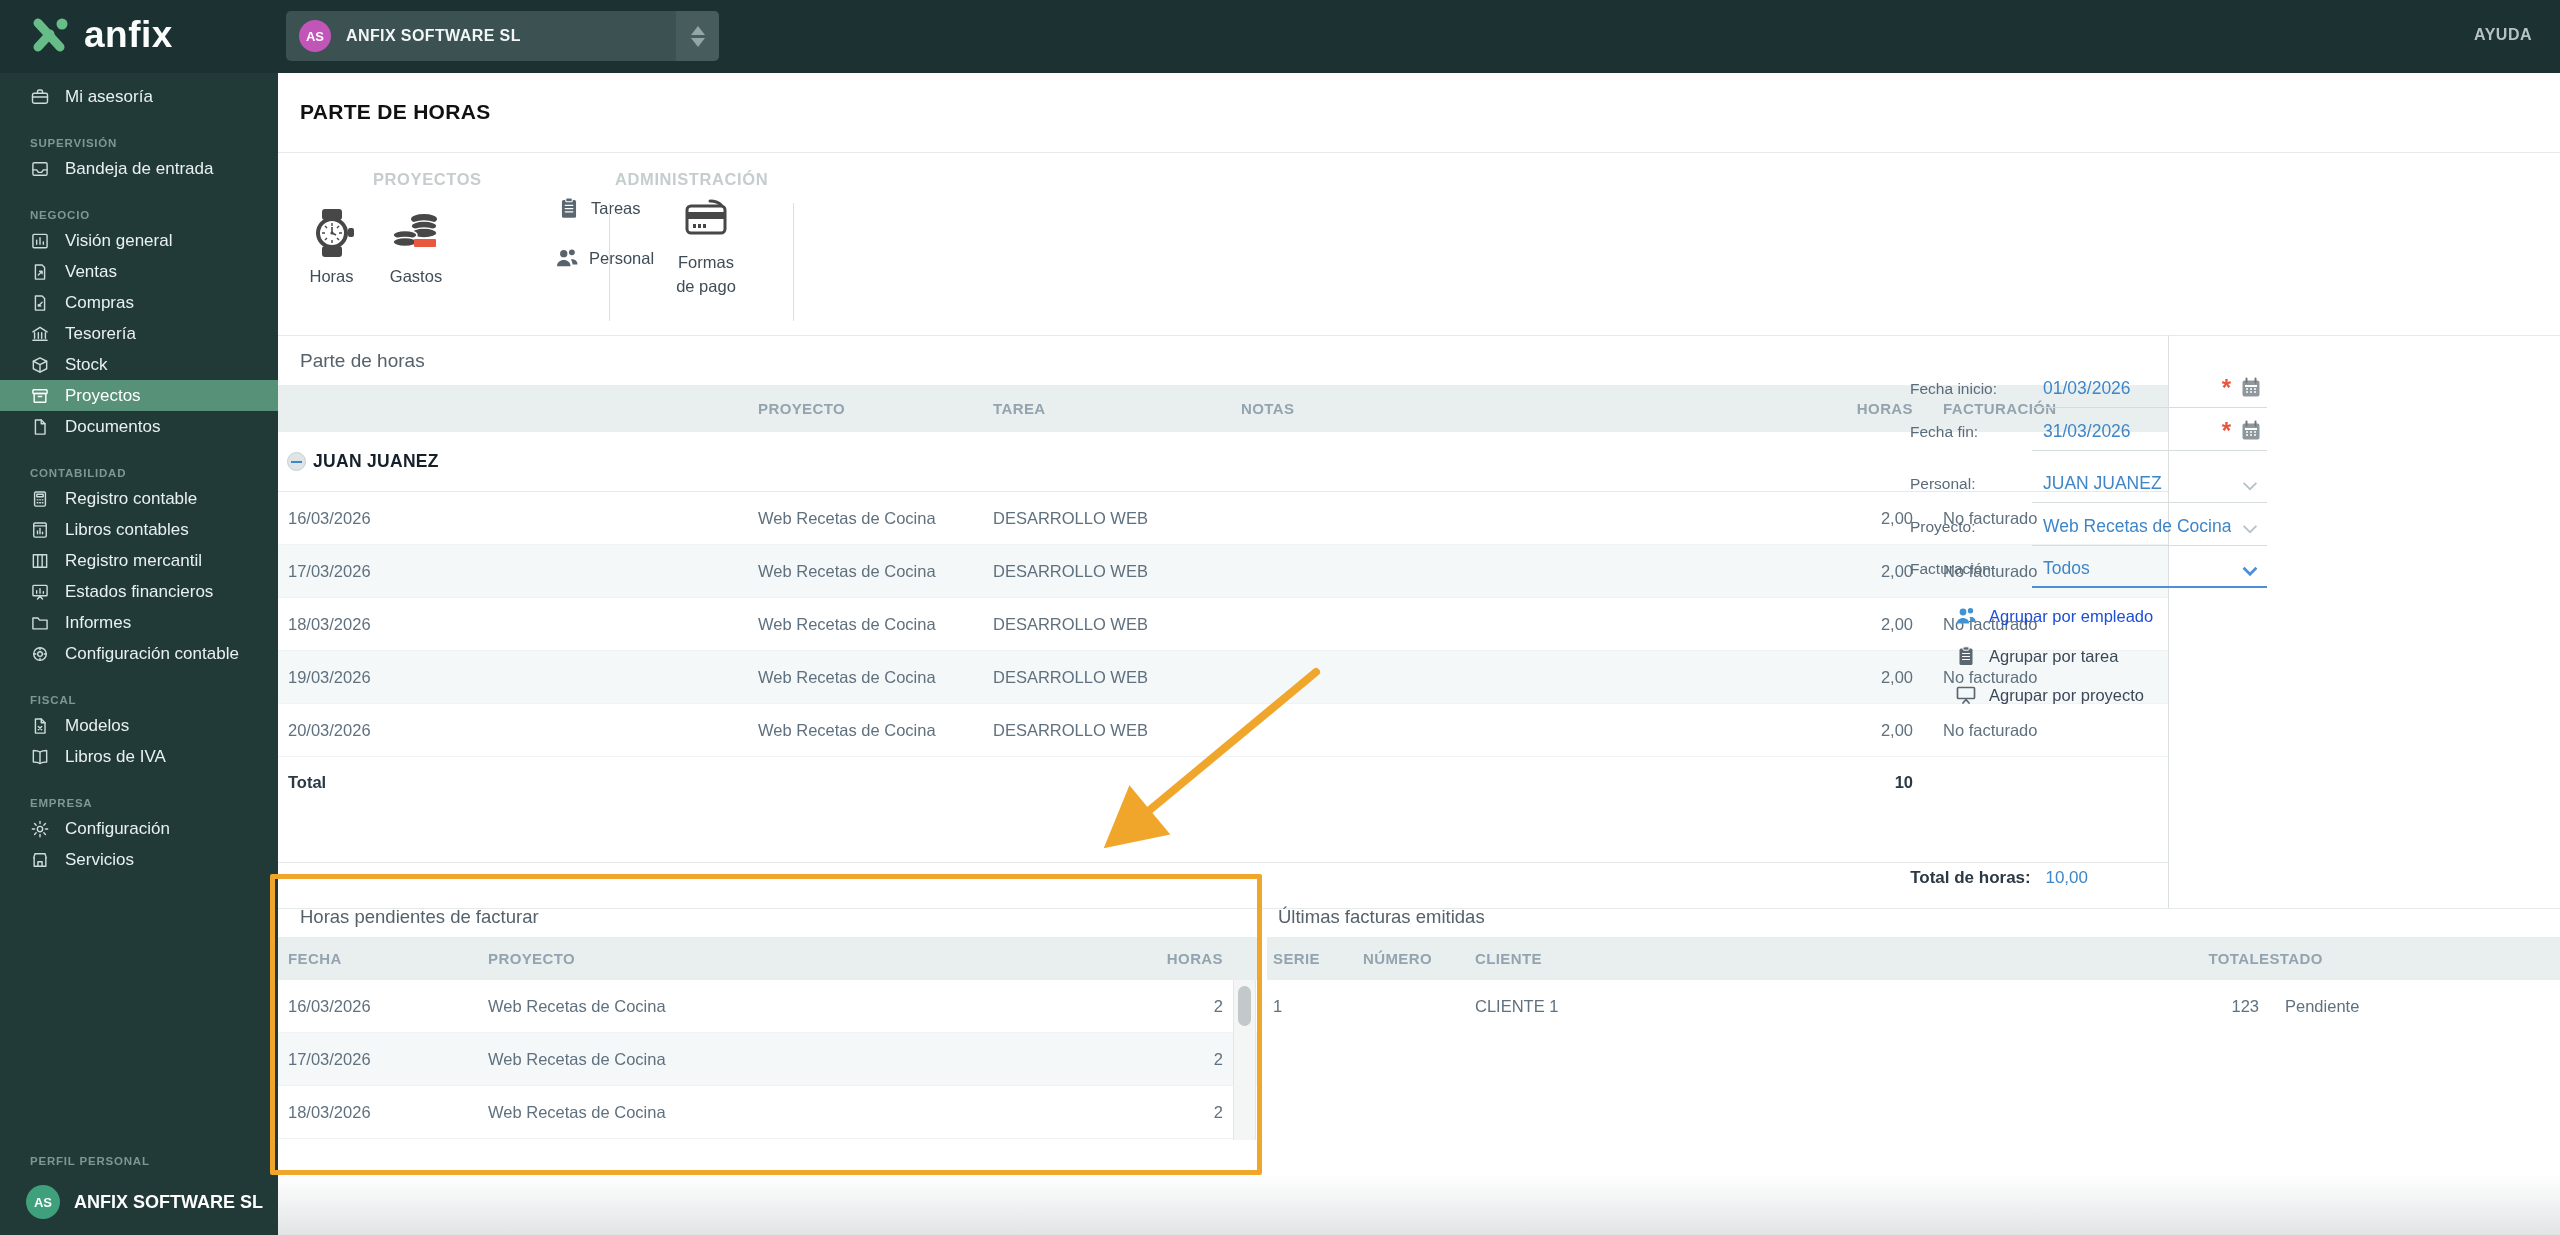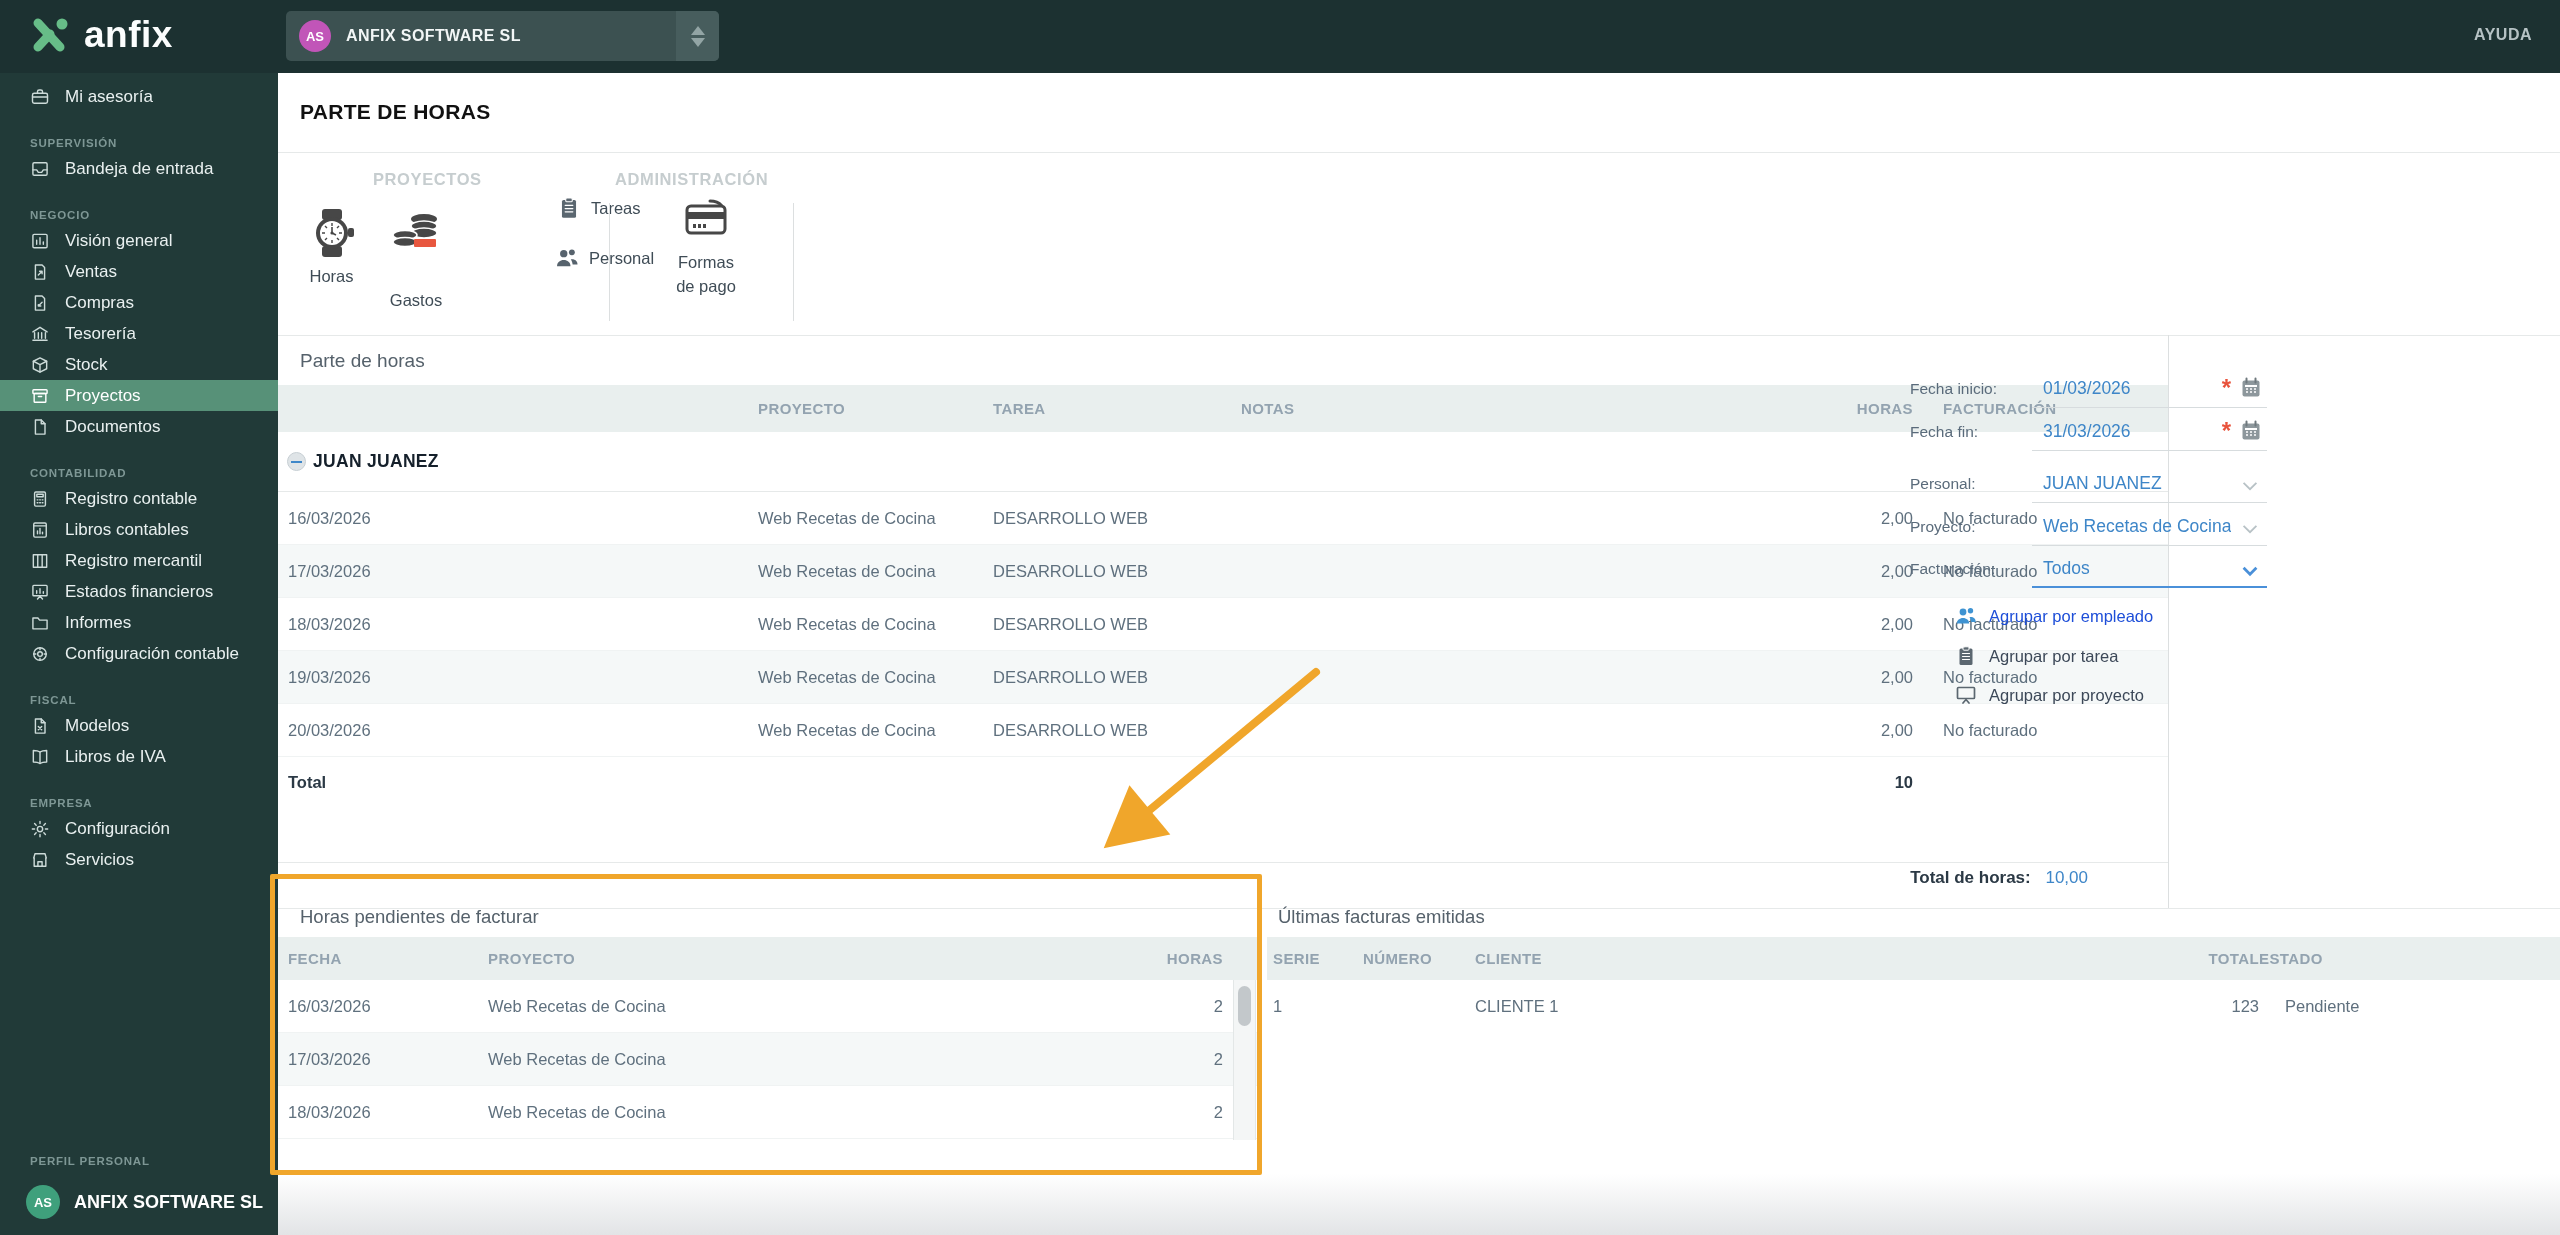--- a/index.html
+++ b/index.html
@@ -339,21 +339,21 @@
           <circle cx="26" cy="26" r="16" fill="#474747"></circle>
           <circle cx="26" cy="26" r="12" fill="#fff"></circle>
           <circle cx="26" cy="26" r="1.6" fill="#474747"></circle>
           <path d="M26 16v3M26 33v3M16 26h3M33 26h3M19 19l2 2M31 31l2 2M33 19l-2 2M21 31l-2 2" stroke="#474747" stroke-width="1.4"></path>
           <path d="M26 20v6l4 2" stroke="#474747" stroke-width="1.6" fill="none"></path>
           <rect x="42" y="21" width="6" height="9" rx="2" fill="#474747"></rect>
         </svg>
       </span>
     <span class="tool-label">Horas</span>
   </div>
-  <div class="tool" style="left:108px; top:134px; width:60px;gap:24px;">
+  <div class="tool" style="left:108px; top:134px; width:60px;">
     <span class="big-icn">
         <svg viewBox="0 0 52 52">
           <ellipse cx="34" cy="12" rx="13" ry="5" fill="#474747"></ellipse>
           <ellipse cx="34" cy="19" rx="13" ry="5" fill="#474747" stroke="#fff" stroke-width="1.5"></ellipse>
           <ellipse cx="34" cy="26" rx="13" ry="5" fill="#474747" stroke="#fff" stroke-width="1.5"></ellipse>
           <ellipse cx="15" cy="28" rx="12" ry="4.6" fill="#474747" stroke="#fff" stroke-width="1.5"></ellipse>
           <ellipse cx="15" cy="35" rx="12" ry="4.6" fill="#474747" stroke="#fff" stroke-width="1.5"></ellipse>
           <rect x="24" y="32" width="22" height="8" rx="1" fill="#e8573f"></rect>
         </svg>
       </span>

